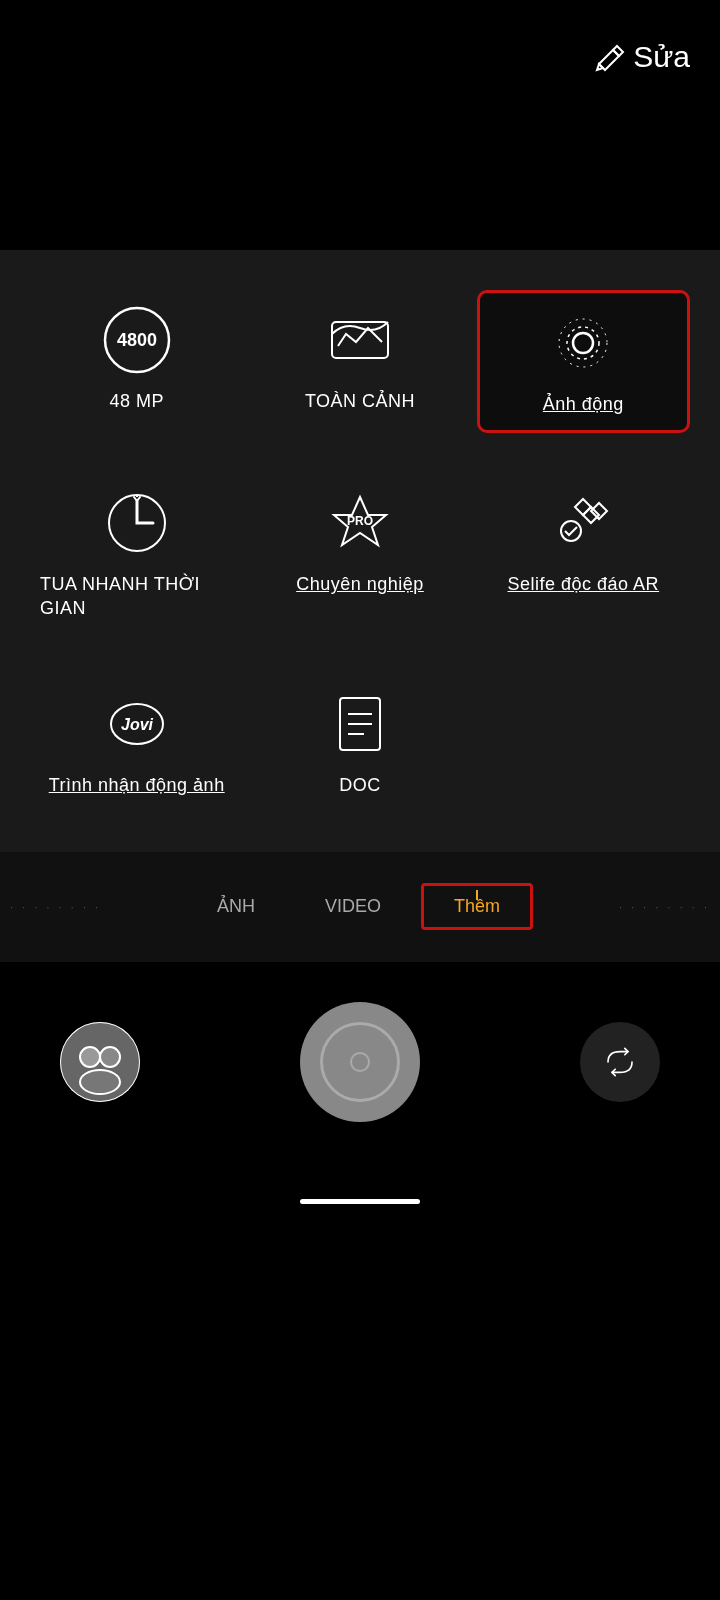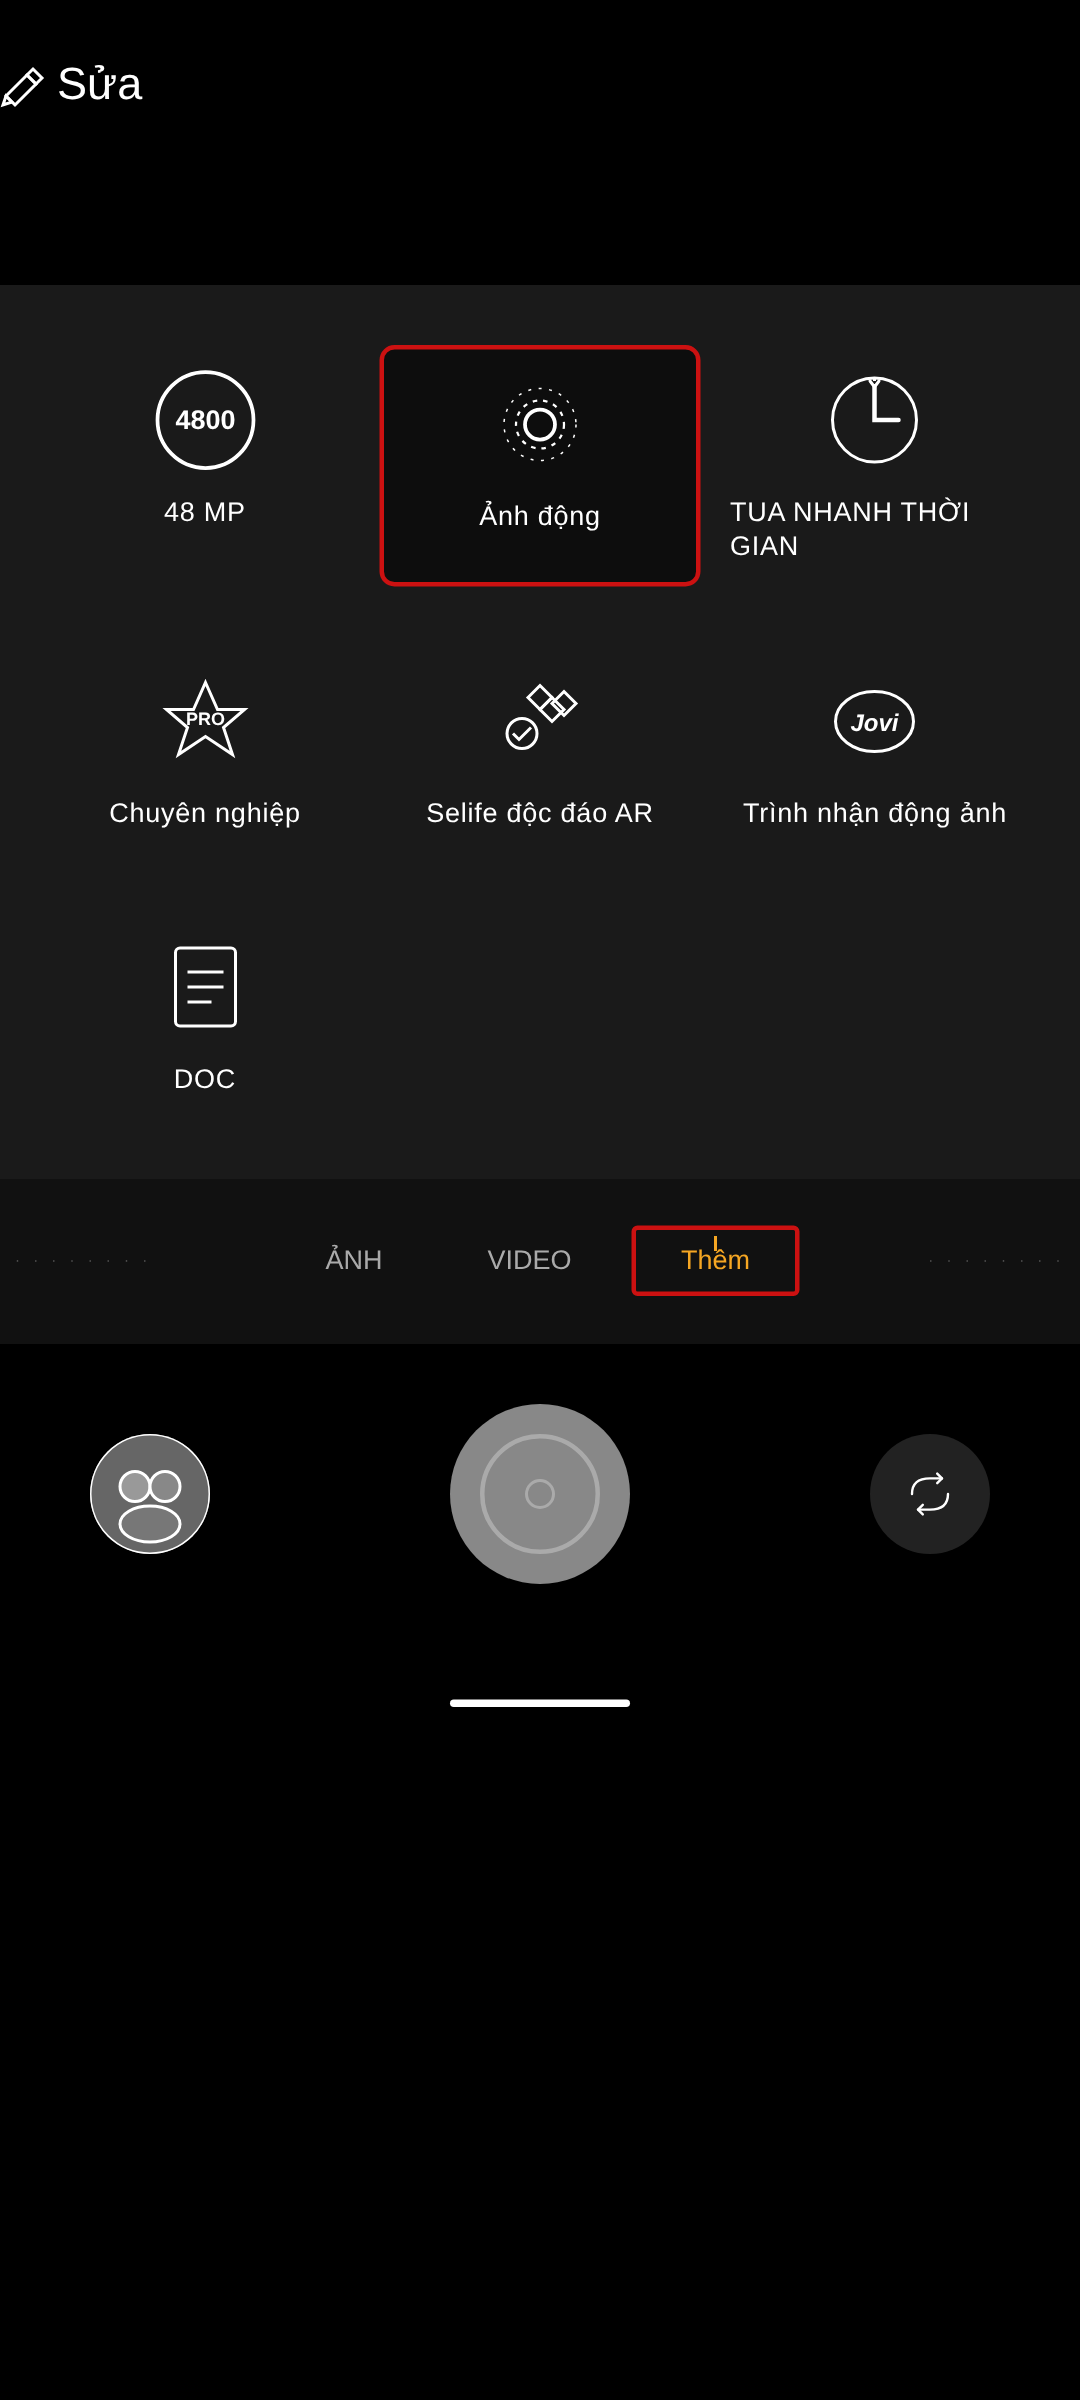--- a/index.html
+++ b/index.html
@@ -8,24 +8,25 @@
       height: 1600px;
       background: #000;
       font-family: 'Arial', sans-serif;
       overflow: hidden;
       position: relative;
     }
 
     
     .top-bar {
       width: 100%;
-      height: 190px;
+      height: 250px;
       background: #000;
       display: flex;
       align-items: flex-start;
+      justify-content: flex-end;
       padding: 40px 30px 0 0;
       border-radius: 14px;
     }
 
     .edit-btn {
       display: flex;
       align-items: center;
       gap: 8px;
       color: #fff;
       background: transparent;
@@ -82,20 +83,21 @@
       font-size: 18px;
       text-align: left;
       font-weight: 400;
       line-height: 1.3;
       text-transform: uppercase;
       letter-spacing: 0.5px;
     }
 
     .mode-label.normal-case {
       text-transform: none;
+      text-decoration: underline;
     }
 
     
     .mode-tabs {
       display: flex;
       align-items: center;
       justify-content: center;
       width: 100%;
       background: #111;
       padding: 0 20px;
@@ -251,20 +253,30 @@
     <div class="mode-item">
       <div class="mode-icon">
         <svg viewBox="0 0 72 72" width="72" height="72" stroke="white" stroke-width="2" fill="none">
           <circle cx="36" cy="36" r="32" stroke="white" stroke-width="2.5"></circle>
           <text x="36" y="42" text-anchor="middle" fill="white" font-size="18" font-weight="bold" stroke="none" font-family="Arial">4800</text>
         </svg>
       </div>
       <span class="mode-label">48 MP</span>
     </div>
 
+    <div class="mode-item">
+      <div class="mode-icon">
+        <svg viewBox="0 0 72 72" width="72" height="72" stroke="white" stroke-width="2.5" fill="none">
+          <rect x="8" y="18" width="56" height="36" rx="4"></rect>
+          <path d="M8 30 Q20 18 36 24 Q52 30 64 18"></path>
+          <path d="M14 42 L22 30 L32 38 L44 24 L58 38"></path>
+        </svg>
+      </div>
+      <span class="mode-label">TOÀN CẢNH</span>
+    </div>
 
     <div class="mode-item highlighted">
       <div class="mode-icon">
         <svg viewBox="0 0 72 72" width="72" height="72" stroke="white" stroke-width="2" fill="none">
           <circle cx="36" cy="36" r="10" stroke="white" stroke-width="2.5"></circle>
           <circle cx="36" cy="36" r="16" stroke="white" stroke-width="1.5" stroke-dasharray="3 4"></circle>
           <circle cx="36" cy="36" r="24" stroke="white" stroke-width="1" stroke-dasharray="2 5"></circle>
         </svg>
       </div>
       <span class="mode-label normal-case">Ảnh động</span>

